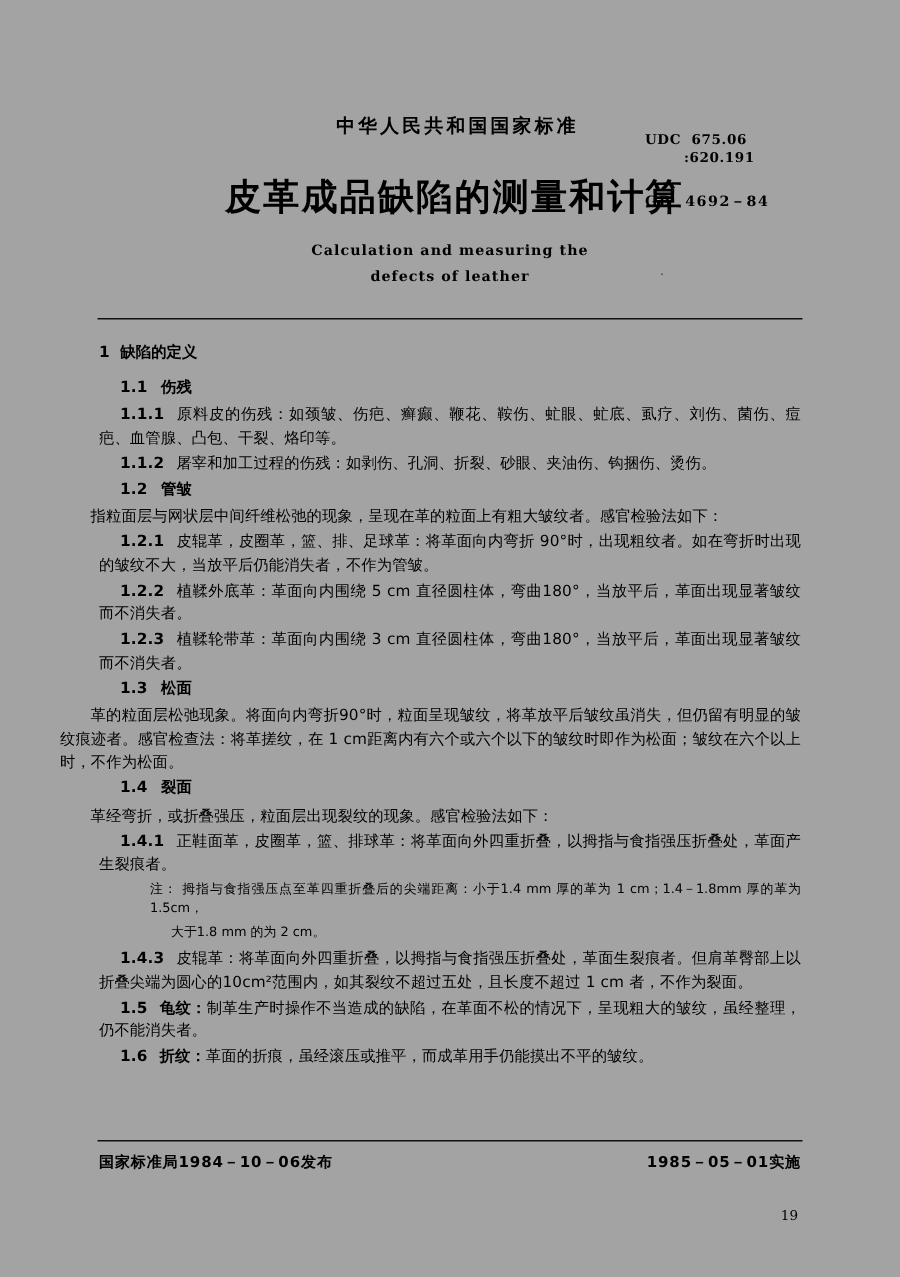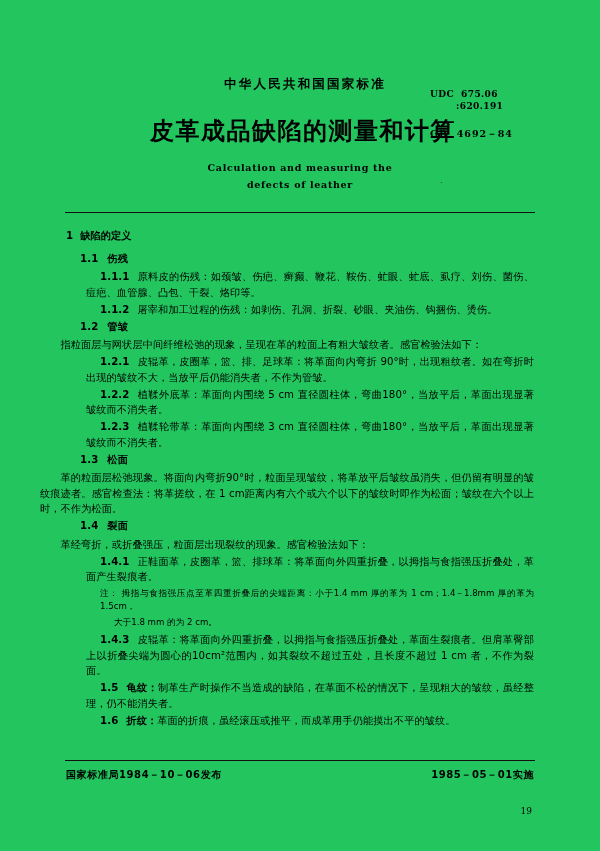--- a/index.html
+++ b/index.html
@@ -13,21 +13,21 @@
     position: relative;
     font-family: "DejaVu Sans", "Liberation Sans", sans-serif;
     color: #000000;
     overflow: hidden;
   }
   .page {
     position: absolute;
     left: 0; top: 0;
     width: 600px;
     height: 851px;
-    background: #22c55e;
+    background: #a3a3a3;
   }
 
   
   .header {
     position: absolute;
     left: 0; top: 76px;
     width: 600px;
   }
   .nat-std {
     text-align: center;
@@ -133,21 +133,20 @@
     margin-bottom: 3px;
   }
   .h2 .num { margin-right: 9px; }
   .para {
     text-indent: 2em;
     padding-left: 40px;
   }
   .item {
     text-indent: 0;
     padding-left: 66px;
-    margin-left: 20px;
   }
   .item .lbl {
     font-weight: bold;
     margin-left: 14px;
     margin-right: 8px;
   }
   .note {
     font-size: 8.6px;
     line-height: 1.55;
     padding-left: 100px;

